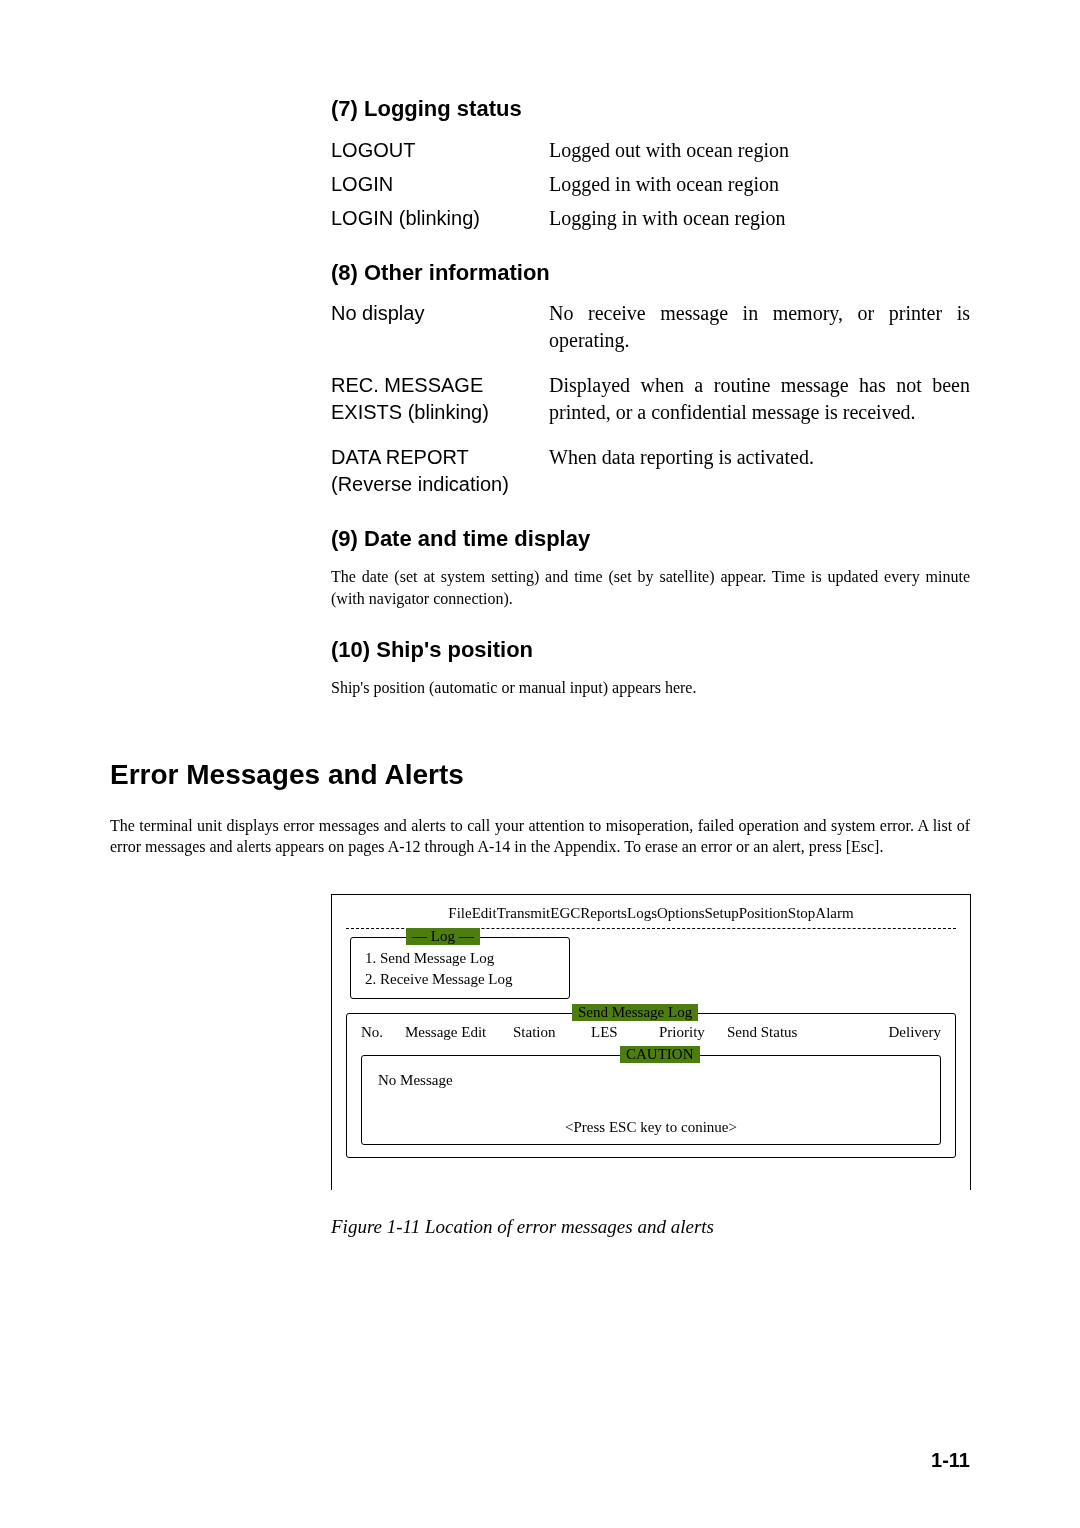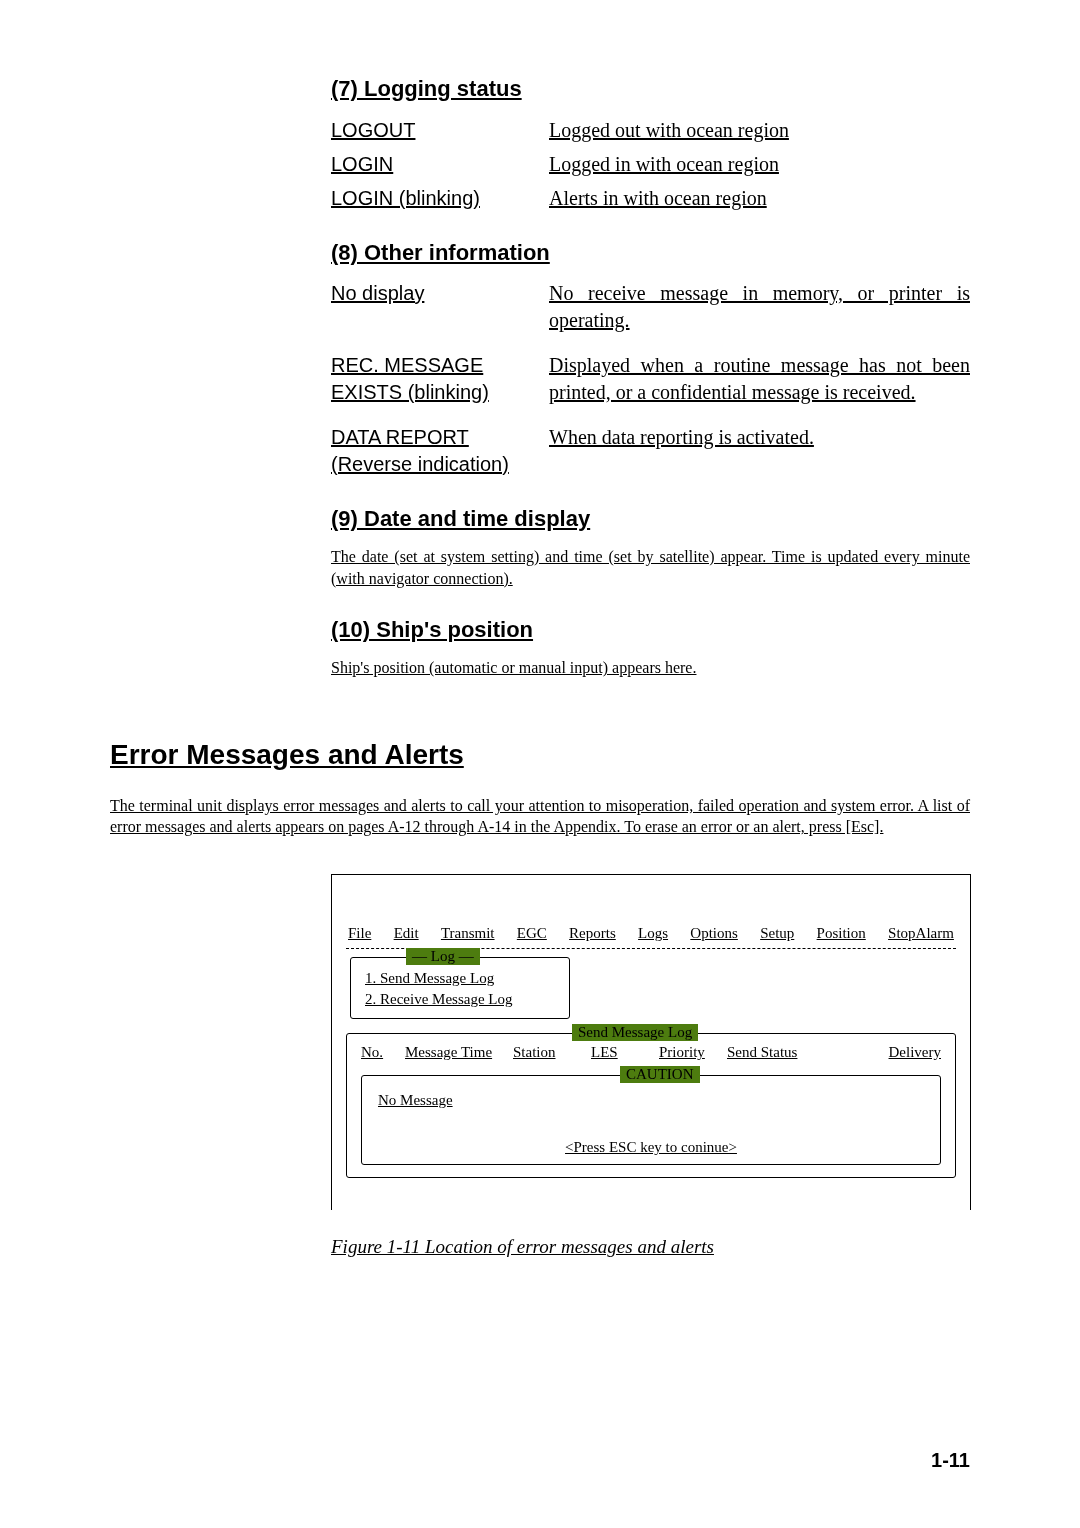--- a/index.html
+++ b/index.html
@@ -6,23 +6,22 @@
     margin: 0;
     padding: 0;
     background: #fff;
     font-family: "Times New Roman", Times, serif;
     color: #000;
     width: 1080px;
     height: 1528px;
     position: relative;
   }
   .page {
-    padding: 48px 110px 60px 110px;
+    padding: 68px 110px 60px 110px;
     box-sizing: border-box;
-    text-decoration: underline;
   }
   .sans { font-family: Helvetica, Arial, sans-serif; }
   h3.sub {
     font-family: Helvetica, Arial, sans-serif;
     font-weight: bold;
     font-size: 22px;
     margin: 28px 0 14px 0;
   }
   h2.main {
     font-family: Helvetica, Arial, sans-serif;
@@ -70,24 +69,23 @@
     border-bottom: none;
     box-sizing: border-box;
     width: 640px;
     padding: 10px 14px 28px 14px;
     font-family: "Times New Roman", Times, serif;
     font-size: 15px;
     color: #000;
   }
   .menu-row {
     display: flex;
-    justify-content: space-between;
+    justify-content: center;
     font-size: 15px;
     padding: 0 2px 4px 2px;
-    margin-top: 40px;
   }
   .dashed-line {
     border-top: 1px dashed #000;
     margin: 2px 0 6px 0;
     letter-spacing: 2px;
   }
   .fieldset {
     position: relative;
     border: 1px solid #000;
     border-radius: 3px;
@@ -139,21 +137,21 @@
     <div class="def-row">
       <div class="def-term sans">LOGOUT</div>
       <div class="def-desc">Logged out with ocean region</div>
     </div>
     <div class="def-row">
       <div class="def-term sans">LOGIN</div>
       <div class="def-desc">Logged in with ocean region</div>
     </div>
     <div class="def-row">
       <div class="def-term sans">LOGIN (blinking)</div>
-      <div class="def-desc">Alerts in with ocean region</div>
+      <div class="def-desc">Logging in with ocean region</div>
     </div>
   </div>
 
   <div class="content-block">
     <h3 class="sub">(8) Other information</h3>
     <div class="def-block">
       <div class="def-term sans">No display</div>
       <div class="def-desc">No receive message in memory, or printer is operating.</div>
     </div>
     <div class="def-block">
@@ -199,21 +197,21 @@
     <div class="fieldset log-box">
       <span class="legend">— <span>Log</span> —</span>
       <div class="smallpad">1. Send Message Log</div>
       <div class="smallpad">2. Receive Message Log</div>
     </div>
 
     <div class="fieldset sml-box">
       <span class="legend">Send Message Log</span>
       <div class="col-head">
         <span style="flex:0 0 36px">No.</span>
-        <span style="flex:0 0 100px">Message Time</span>
+        <span style="flex:0 0 100px">Message Edit</span>
         <span style="flex:0 0 70px">Station</span>
         <span style="flex:0 0 60px">LES</span>
         <span style="flex:0 0 60px">Priority</span>
         <span style="flex:0 0 90px">Send Status</span>
         <span style="flex:1; text-align:right">Delivery</span>
       </div>
       <div class="fieldset caution-box" style="border-radius:3px;">
         <span class="legend">CAUTION</span>
         <div class="nomsg">No Message</div>
         <div class="caution-center">&lt;Press ESC key to coninue&gt;</div>

